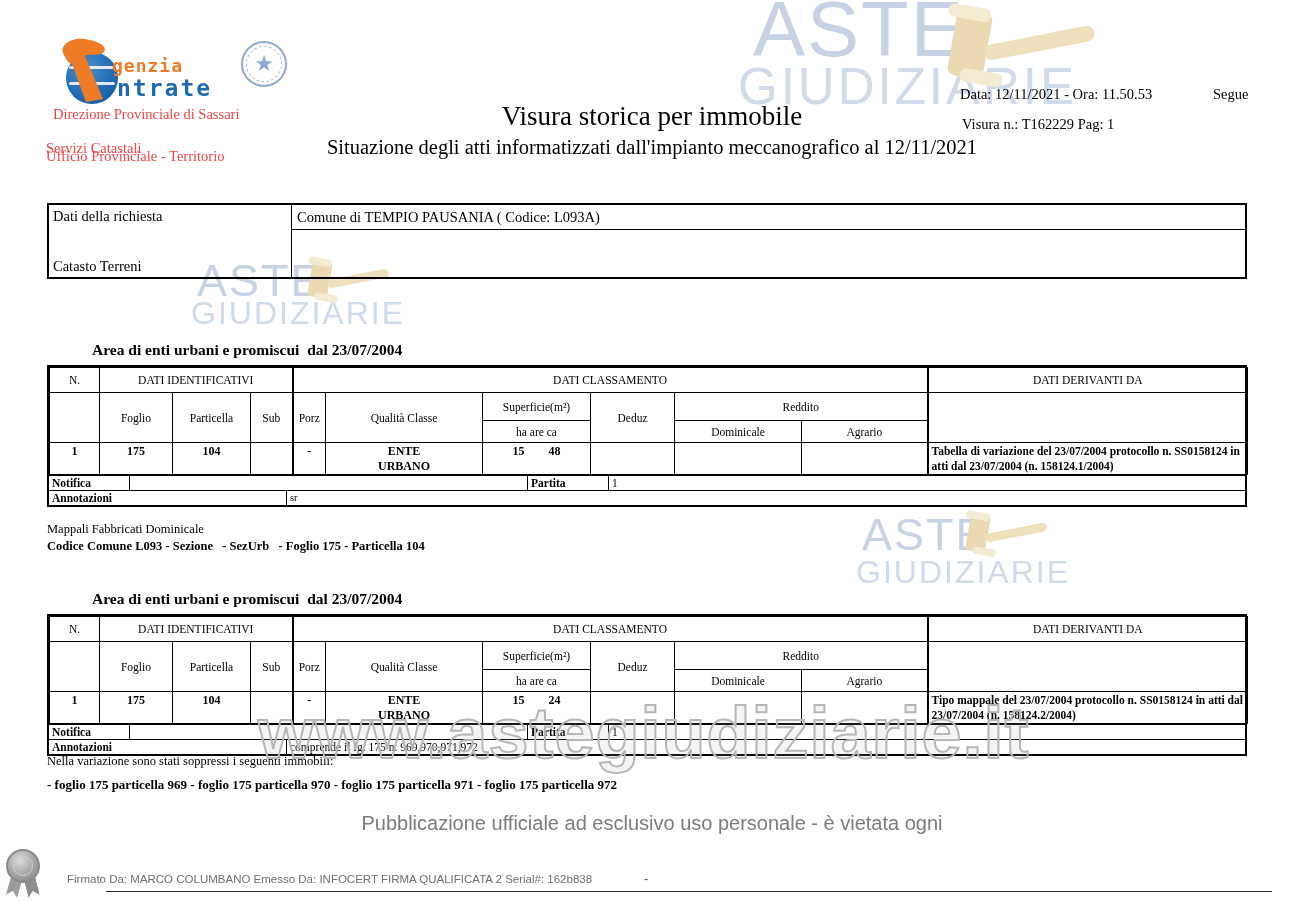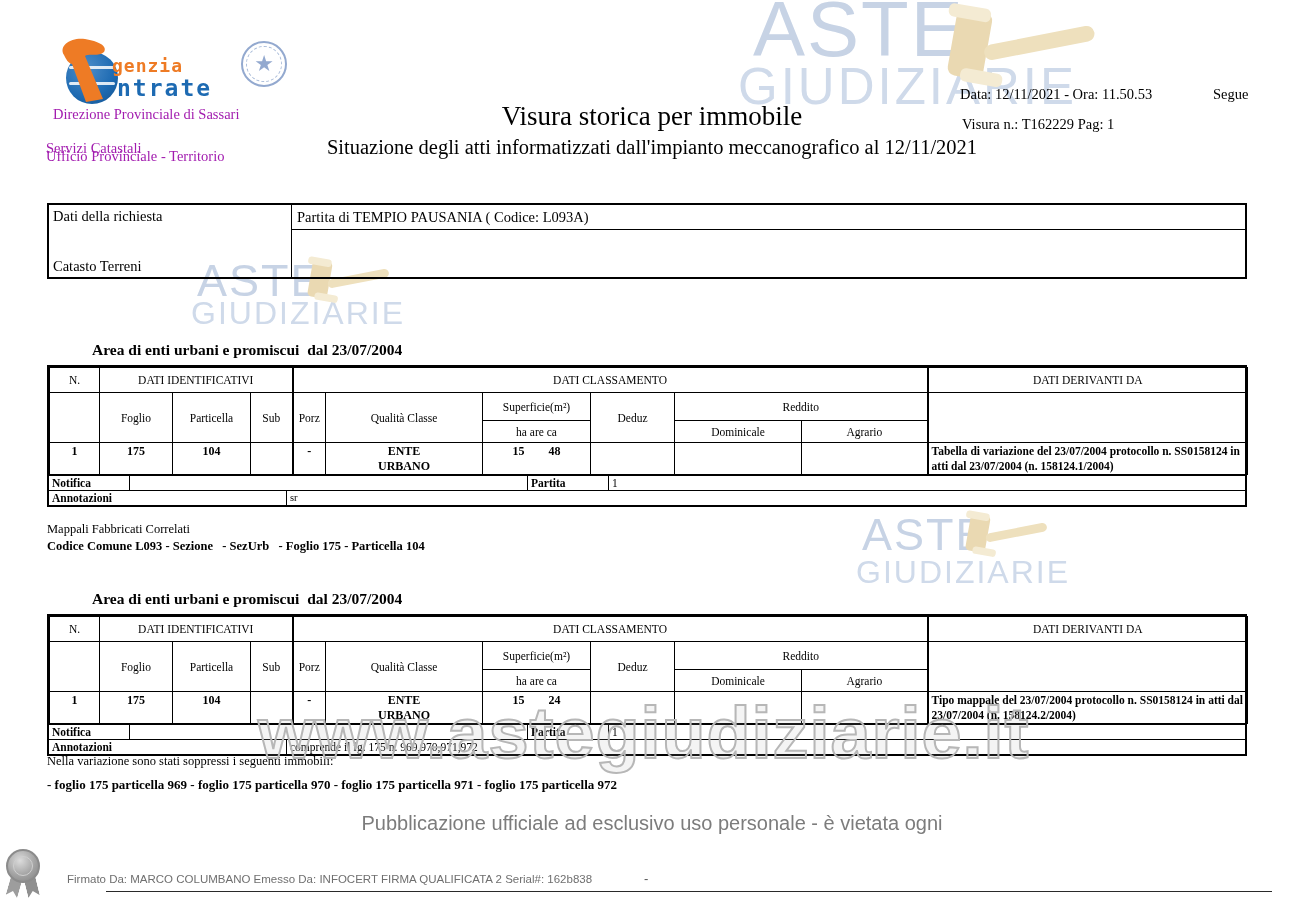--- a/index.html
+++ b/index.html
@@ -23,21 +23,21 @@
 
   
   .sphere { position:absolute; left:66px; top:52px; width:52px; height:52px; border-radius:50%;
             background:radial-gradient(circle at 38% 32%, #4e8ec9, #1d6ab2 60%, #14518c); }
   .sphere .lat { position:absolute; left:3px; right:3px; height:3px; background:rgba(255,255,255,0.85); border-radius:2px; }
   .emblem { position:absolute; left:241px; top:41px; width:46px; height:46px; border:2px solid #93a9cf; border-radius:50%;
             display:flex; align-items:center; justify-content:center; color:#93a9cf; font-size:22px; }
   .emblem-ring { position:absolute; left:246px; top:46px; width:36px; height:36px; border:1px dashed #aabcd9; border-radius:50%; }
   .logo-genzia { position:absolute; left:112px; top:55px; font-family:"DejaVu Sans Mono", monospace; font-weight:bold; font-size:18px; color:#ee7b25; letter-spacing:1px; }
   .logo-ntrate { position:absolute; left:117px; top:75px; font-family:"DejaVu Sans Mono", monospace; font-weight:bold; font-size:23px; color:#1d6ab2; letter-spacing:2px; }
-  .office-line { position:absolute; font-size:14.5px; color:#a21caf; }
+  .office-line { position:absolute; font-size:14.5px; color:#ef4444; }
 
   
   .doc-title { position:absolute; left:0; top:101px; width:1304px; text-align:center; font-size:27px; }
   .doc-subtitle { position:absolute; left:0; top:136px; width:1304px; text-align:center; font-size:20.5px; white-space:pre; }
   .hdr-right { position:absolute; font-size:14.5px; }
 
   
   .req-box { position:absolute; left:47px; top:203px; width:1200px; height:76px; border:2px solid #000; z-index:1; }
   .req-left { position:absolute; left:0; top:0; bottom:0; width:243px; border-right:1px solid #000; }
   .req-left .top { position:absolute; left:4px; top:3px; font-size:14.5px; }
@@ -136,21 +136,21 @@
 
   <div class="hdr-right z1" style="left:960px; top:86px;">Data: 12/11/2021 - Ora: 11.50.53</div>
   <div class="hdr-right z1" style="left:1213px; top:86px;">Segue</div>
   <div class="hdr-right z1" style="left:962px; top:116px;">Visura n.: T162229 Pag: 1</div>
 
   <div class="req-box">
     <div class="req-left">
       <div class="top">Dati della richiesta</div>
       <div class="bottom">Catasto Terreni</div>
     </div>
-    <div class="req-row" style="top:0;">Partita di TEMPIO PAUSANIA ( Codice: L093A)</div>
+    <div class="req-row" style="top:0;">Comune di TEMPIO PAUSANIA ( Codice: L093A)</div>
   </div>
 
   <div class="sec-title" style="left:47px; top:341px;">Area di enti urbani e promiscui  dal 23/07/2004</div>
 
   <div class="ctab" style="top:365px;">
     <table>
       <colgroup>
         <col style="width:50px">
           <col style="width:73px">
           <col style="width:78px">
@@ -212,21 +212,21 @@
       <div class="cell" style="width:398px;"></div>
       <div class="cell lblb" style="width:81px;">Partita</div>
       <div class="cell" style="flex:1;">1</div>
     </div>
     <div class="flexrow">
       <div class="cell lblb" style="width:238px;">Annotazioni</div>
       <div class="cell" style="flex:1; font-size:10.5px;">sr</div>
     </div>
   </div>
 
-  <div class="plain" style="left:47px; top:522px;">Mappali Fabbricati Correlati</div>
+  <div class="plain" style="left:47px; top:522px;">Mappali Fabbricati Dominicale</div>
   <div class="plain b" style="left:47px; top:539px;">Codice Comune L093 - Sezione   - SezUrb   - Foglio 175 - Particella 104</div>
 
   <div class="sec-title" style="left:47px; top:590px;">Area di enti urbani e promiscui  dal 23/07/2004</div>
 
   <div class="ctab" style="top:614px;">
     <table>
       <colgroup>
         <col style="width:50px">
           <col style="width:73px">
           <col style="width:78px">

